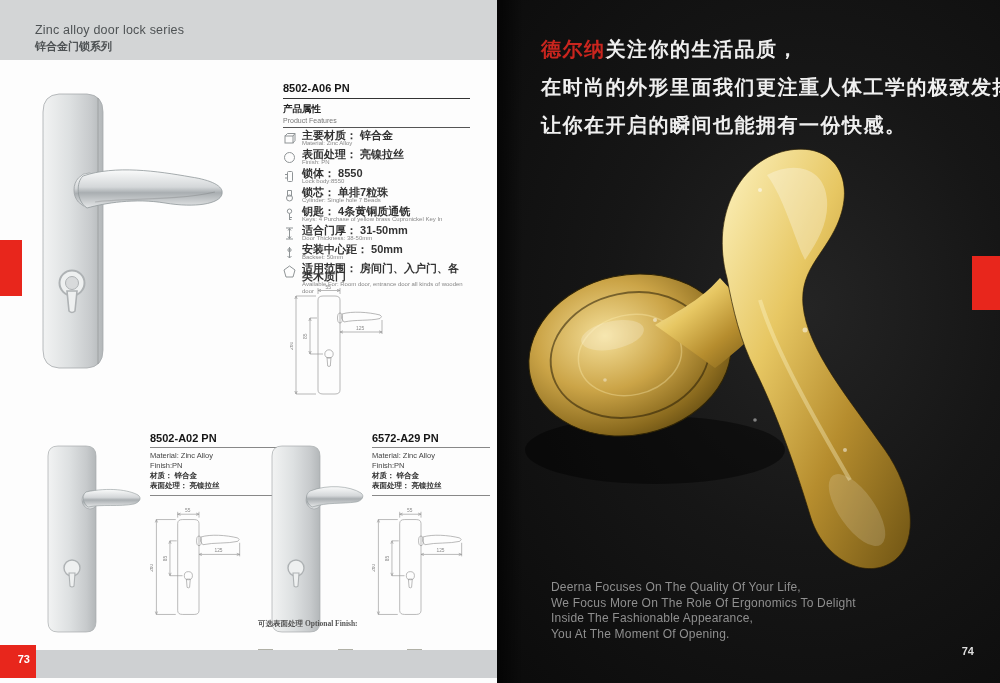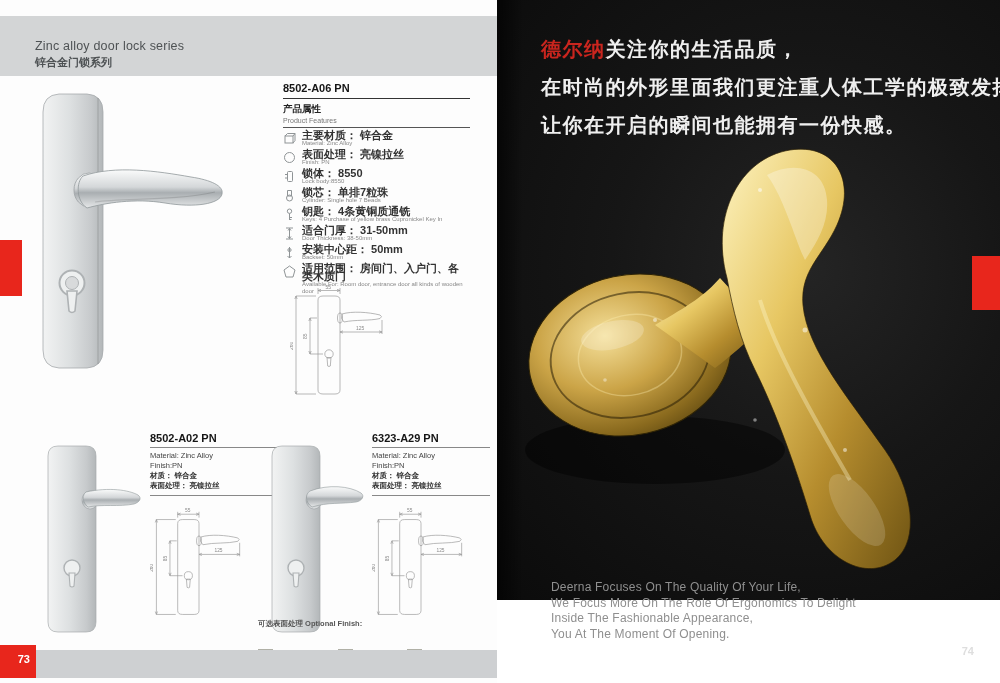--- a/index.html
+++ b/index.html
@@ -1,20 +1,20 @@
 <!DOCTYPE html>
 <html><head>
 <meta charset="utf-8">
 <style>
   html,body{margin:0;padding:0;background:#888;}
   .canvas{position:relative;width:1000px;height:683px;overflow:hidden;
     font-family:"Liberation Sans","DejaVu Sans",sans-serif;background:#fff;}
   
   .page-left{position:absolute;left:0;top:0;width:497px;height:683px;background:#fdfdfd;}
-  .header-band{position:absolute;left:0;top:16px;width:497px;height:60px;background:#d3d5d6;}
+  .header-band{position:absolute;left:0;top:0;width:497px;height:60px;background:#d3d5d6;}
   .title-en{position:absolute;left:35px;top:23px;font-size:12.5px;color:#4e5254;letter-spacing:.2px;}
   .title-zh{position:absolute;left:35px;top:39px;font-size:11px;color:#4e5254;font-weight:bold;}
   .red-tab-left{position:absolute;left:0;top:240px;width:22px;height:56px;background:#e8261c;}
   .img-a06{position:absolute;left:25px;top:80px;width:230px;height:300px;}
   .spec-panel{position:absolute;left:283px;top:82px;width:187px;}
   .model-title{font-weight:bold;font-size:11px;color:#151515;padding-bottom:4px;border-bottom:1.5px solid #333;}
   .section-head{margin-top:4px;border-bottom:1px solid #555;padding-bottom:3px;}
   .sec-zh{font-size:9.5px;font-weight:bold;color:#222;}
   .sec-en{font-size:7px;color:#777;margin-top:1px;}
   .spec-row{display:flex;margin-top:3px;align-items:flex-start;}
@@ -26,30 +26,30 @@
   .draw-s1{left:150px;} .draw-s2{left:372px;}
   .img-small{position:absolute;width:110px;height:198px;top:440px;}
   .img-a02{left:34px;} .img-a29{left:258px;}
   .small-block{position:absolute;top:432px;}
   .sb-a02{left:150px;width:150px;} .sb-a29{left:372px;width:118px;}
   .sb-title{font-weight:bold;font-size:11px;color:#151515;padding-bottom:3px;border-bottom:1px solid #888;}
   .sb-lines{padding:3px 0 4px 0;border-bottom:1px solid #888;}
   .sm-line{font-size:7.5px;color:#444;line-height:10px;}
   .sm-line.zh{font-weight:bold;color:#333;}
   .finish-row{position:absolute;left:258px;top:619px;width:232px;}
-  .finish-label{font-size:7.5px;font-weight:bold;color:#555;margin-bottom:20px;}
+  .finish-label{font-size:7.5px;font-weight:bold;color:#555;margin-bottom:20px;font-family:Liberation Serif, serif;}
   .finish-opts{display:flex;align-items:center;justify-content:space-between;}
   .finish-opt{display:flex;align-items:center;margin-right:18px;}
   .swatch{width:13px;height:13px;border:1px solid #b0b0a6;margin-right:4px;}
   .finish-code{font-size:7.5px;font-weight:bold;color:#555;white-space:nowrap;}
   .bottom-band{position:absolute;left:0;top:650px;width:497px;height:28px;background:#ced0d2;}
   .page-num-left{position:absolute;left:0;top:645px;width:36px;height:33px;background:#e8261c;
     color:#fff;font-weight:bold;font-size:11px;text-align:right;box-sizing:border-box;padding:8px 6px 0 0;}
   
-  .page-right{position:absolute;left:497px;top:0;width:503px;height:600px;
+  .page-right{position:absolute;left:497px;top:0;width:503px;height:683px;
     background:radial-gradient(ellipse at 62% 45%, #242424 0%, #161616 45%, #0b0b0b 100%);}
   .page-right::before{content:"";position:absolute;left:0;top:0;width:26px;height:100%;
     background:linear-gradient(90deg,rgba(0,0,0,.65),rgba(0,0,0,0));}
   .headline{position:absolute;left:44px;top:30px;width:450px;}
   .h-line{font-size:20px;color:#efefef;font-weight:bold;letter-spacing:1.5px;line-height:38px;white-space:nowrap;}
   .brand{color:#c9251e;}
   .gold-art{position:absolute;left:8px;top:120px;width:492px;height:470px;}
   .caption{position:absolute;left:54px;top:580px;}
   .cap-line{font-size:12px;color:#8f8f8f;line-height:15.5px;letter-spacing:.2px;}
   .red-tab-right{position:absolute;right:0;top:256px;width:28px;height:54px;background:#e8261c;}
@@ -228,21 +228,21 @@
       <div class="sb-title">8502-A02 PN</div>
       <div class="sb-lines">
         <div class="sm-line">Material: Zinc Alloy</div>
         <div class="sm-line">Finish:PN</div>
         <div class="sm-line zh">材质： 锌合金</div>
         <div class="sm-line zh">表面处理： 亮镍拉丝</div>
       </div>
     </div>
 
     <div class="small-block sb-a29">
-      <div class="sb-title">6323-A29 PN</div>
+      <div class="sb-title">6572-A29 PN</div>
       <div class="sb-lines">
         <div class="sm-line">Material: Zinc Alloy</div>
         <div class="sm-line">Finish:PN</div>
         <div class="sm-line zh">材质： 锌合金</div>
         <div class="sm-line zh">表面处理： 亮镍拉丝</div>
       </div>
     </div>
 
     <svg class="img-small img-a02" viewBox="0 0 110 198">
       <path d="M14,16 Q14,6 24,6 L52,6 Q62,6 62,16 L62,182 Q62,192 52,192 L24,192 Q14,192 14,182 Z" fill="url(#nickel)" stroke="#a6aaac" stroke-width="0.7"></path>

